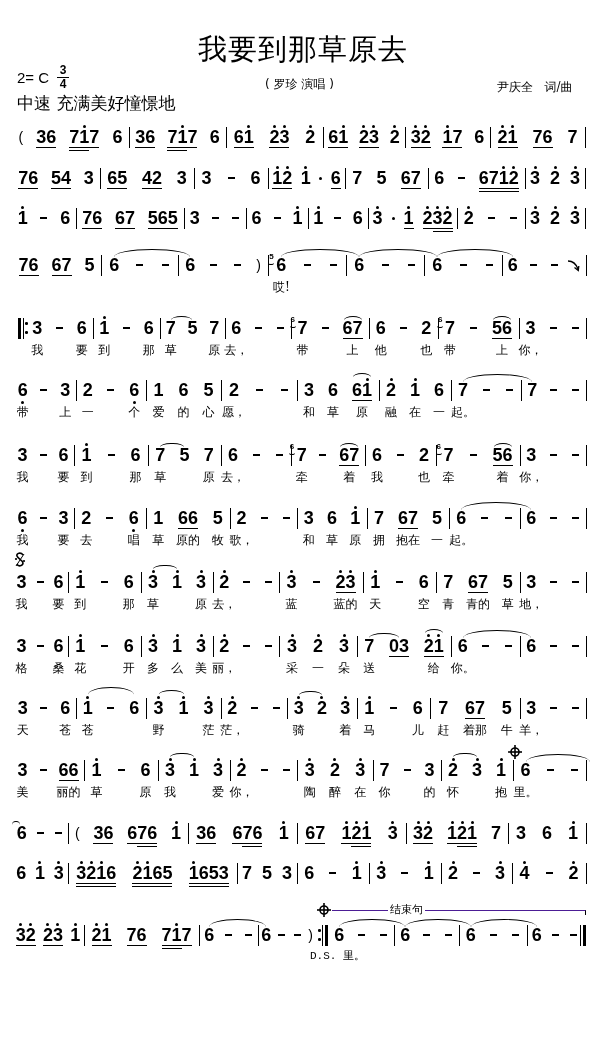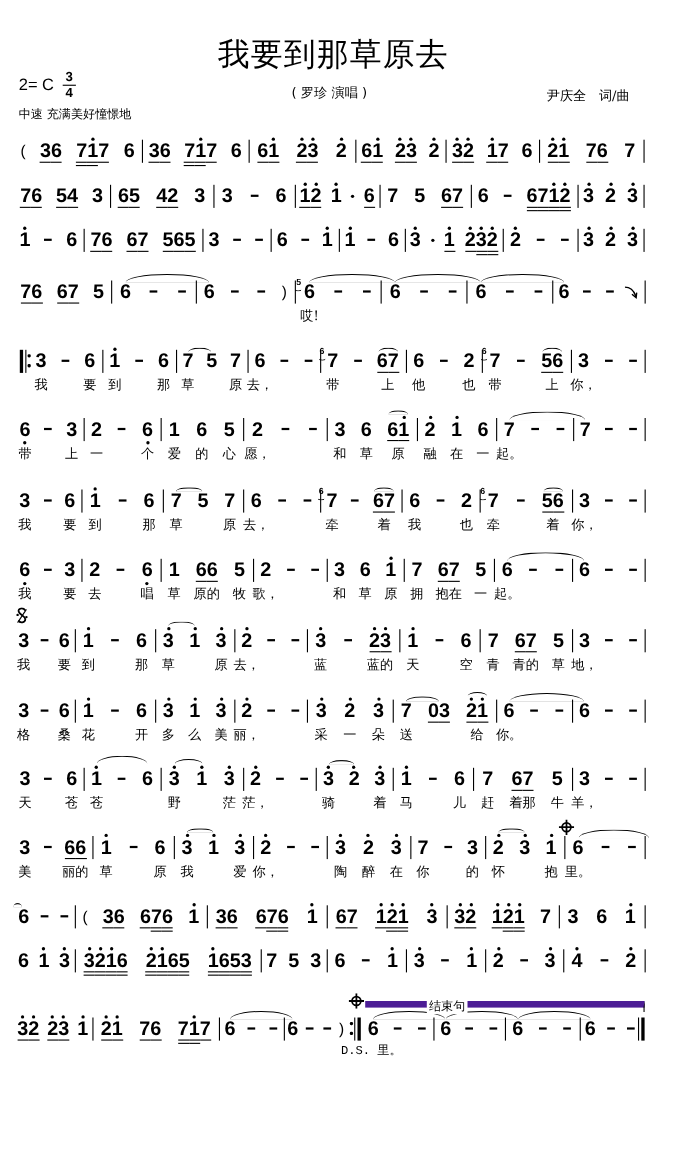--- a/index.html
+++ b/index.html
@@ -5,21 +5,21 @@
 html,body{margin:0;padding:0;background:#ffffff;}
 body{width:612px;height:1052px;position:relative;overflow:hidden;color:#000;font-family:"Liberation Sans",sans-serif;}
 .abs{position:absolute;}
 .title{left:0;width:606px;top:31px;text-align:center;font-family:"DejaVu Sans",sans-serif;font-size:29px;line-height:36px;letter-spacing:1px;}
 .key{left:17px;top:70px;font-size:15px;line-height:16px;font-family:"Liberation Sans",sans-serif;white-space:pre;}
 .timesig{left:57px;top:65px;width:12px;text-align:center;font-weight:bold;font-size:12px;line-height:11px;font-family:"Liberation Sans",sans-serif;}
 .timesig .num{display:block;border-bottom:1px solid #000;padding-bottom:1px;}
 .timesig .den{display:block;padding-top:1px;}
 .performer{left:265px;top:77px;font-size:12px;line-height:14px;font-family:"DejaVu Sans",sans-serif;white-space:pre;}
 .credits{left:497px;top:80px;font-size:12px;line-height:14px;font-family:"DejaVu Serif",serif;white-space:pre;}
-.tempo{left:17px;top:97px;font-size:11px;line-height:13px;font-family:"DejaVu Serif",serif;white-space:pre;}
+.tempo{left:17px;top:97px;font-size:17px;line-height:13px;font-family:"DejaVu Serif",serif;white-space:pre;}
 #score{position:absolute;left:0;top:0;width:612px;height:1052px;}
 .line{position:absolute;left:0;width:612px;height:0;}
 .measure{position:absolute;top:-12px;height:24px;display:flex;align-items:center;justify-content:space-around;}
 .slot{position:relative;display:inline-flex;align-items:center;height:24px;}
 .n{position:relative;display:inline-block;width:10px;text-align:center;font-weight:bold;font-size:18px;line-height:24px;font-family:"Liberation Sans",sans-serif;}
 .hi,.lo{position:absolute;left:50%;width:3px;height:3px;margin-left:-1.5px;background:#000;border-radius:50%;}
 .ul1::after,.ul2::after{content:"";position:absolute;left:0;right:0;top:22px;border-top:1.4px solid #000;}
 .ul2::after{height:2px;border-bottom:1.4px solid #000;}
 .dash{display:inline-block;width:7px;height:2px;background:#000;margin:0 1px;}
 .aug{display:inline-block;width:3px;height:3px;border-radius:50%;background:#000;}
@@ -31,21 +31,21 @@
 .bar.thick{width:3px;}
 .rdots{position:absolute;top:-6px;width:3px;height:12px;}
 .rdots::before,.rdots::after{content:"";position:absolute;left:0;width:2.6px;height:2.6px;border-radius:50%;background:#000;}
 .rdots::before{top:0;}
 .rdots::after{bottom:0;}
 .gliss{display:inline-block;width:12px;height:14px;margin-left:-2px;}
 .slur{position:absolute;border-top:1px solid #000;border-radius:50% 50% 0 0 / 100% 100% 0 0;}
 .segno{left:14px;top:552px;width:12px;height:16px;}
 .coda1{left:508px;top:745px;width:14px;height:14px;}
 .coda2{left:317px;top:903px;width:14px;height:14px;}
-.ending-bracket{left:332px;top:910px;width:253px;height:4px;border-top:6px solid #4c1d95;border-right:1px solid #000;}
+.ending-bracket{left:332px;top:910px;width:253px;height:4px;border-top:1px solid #4c1d95;border-right:1px solid #000;}
 .ending-label{position:absolute;left:56px;top:-8px;background:#fff;padding:0 2px;font-size:11px;line-height:14px;font-family:"DejaVu Sans",sans-serif;}
 .ds{left:310px;top:950px;font-size:11px;line-height:13px;font-family:"Liberation Mono",monospace;white-space:pre;}
 </style>
 </head>
 <body>
 
 <div class="abs title">我要到那草原去</div>
 <div class="abs key">2= C</div>
 <div class="abs timesig">
   <span class="num">3</span>

